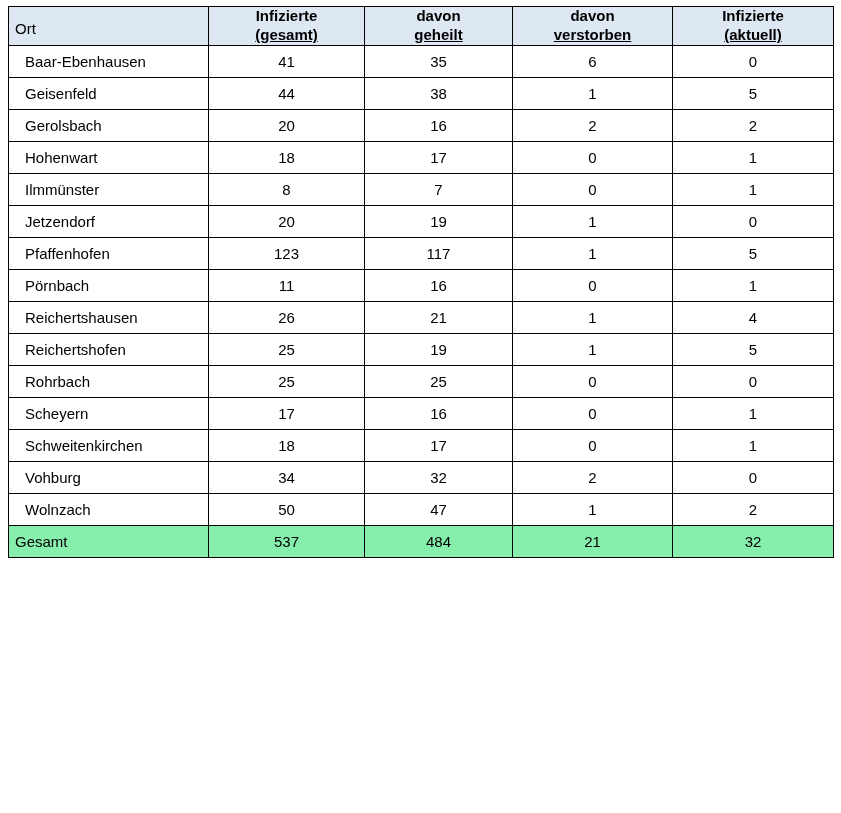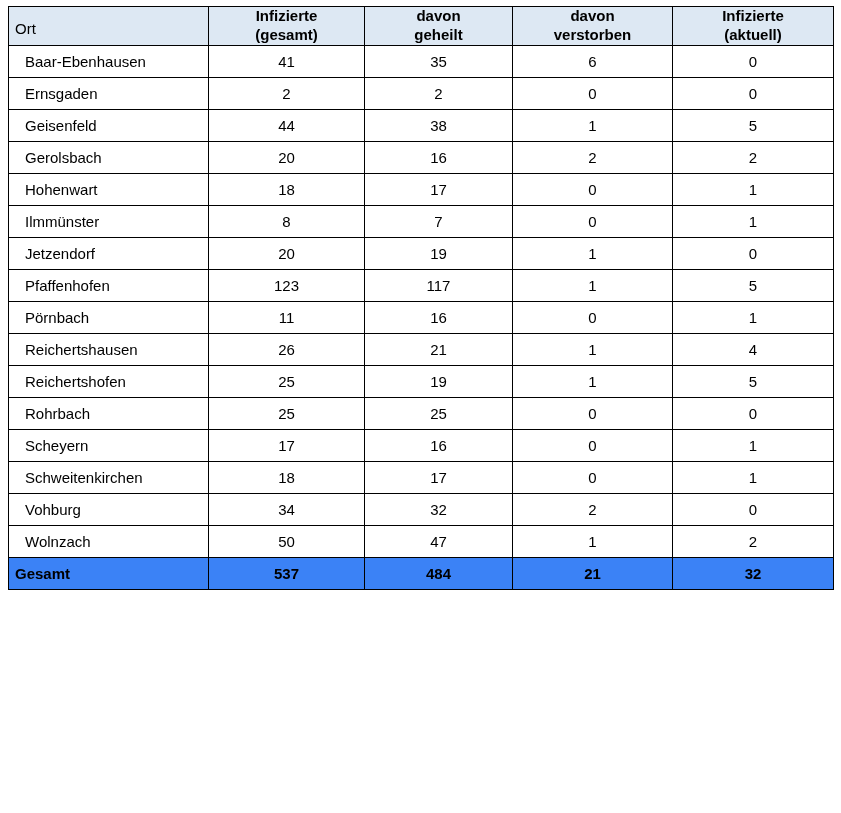--- a/index.html
+++ b/index.html
@@ -40,31 +40,31 @@
     padding: 2px 4px;
     box-sizing: border-box;
   }
   thead th.corner {
     text-align: left;
     font-weight: normal;
     vertical-align: bottom;
     padding: 0 0 6px 6px;
   }
   thead th .l1 { display: block; }
-  thead th .l2 { display: block; }
+  thead th .l2 { display: block; text-decoration: underline; }
   tbody td.place {
     text-align: left;
     padding-left: 16px;
   }
   tbody td.num {
     text-align: center;
   }
   tfoot td {
-    background: #3b82f6;
-    font-weight: bold;
+    background: #86efac;
+    font-weight: normal;
     height: 33px;
   }
   tfoot td.place {
     text-align: left;
     padding-left: 6px;
   }
   tfoot td.num {
     text-align: center;
   }
   col.c0 { width: 200px; }
@@ -110,27 +110,20 @@
     </thead>
     <tbody>
       <tr>
         <td class="place">Baar-Ebenhausen</td>
         <td class="num">41</td>
         <td class="num">35</td>
         <td class="num">6</td>
         <td class="num">0</td>
       </tr>
       <tr>
-        <td class="place">Ernsgaden</td>
-        <td class="num">2</td>
-        <td class="num">2</td>
-        <td class="num">0</td>
-        <td class="num">0</td>
-      </tr>
-      <tr>
         <td class="place">Geisenfeld</td>
         <td class="num">44</td>
         <td class="num">38</td>
         <td class="num">1</td>
         <td class="num">5</td>
       </tr>
       <tr>
         <td class="place">Gerolsbach</td>
         <td class="num">20</td>
         <td class="num">16</td>

